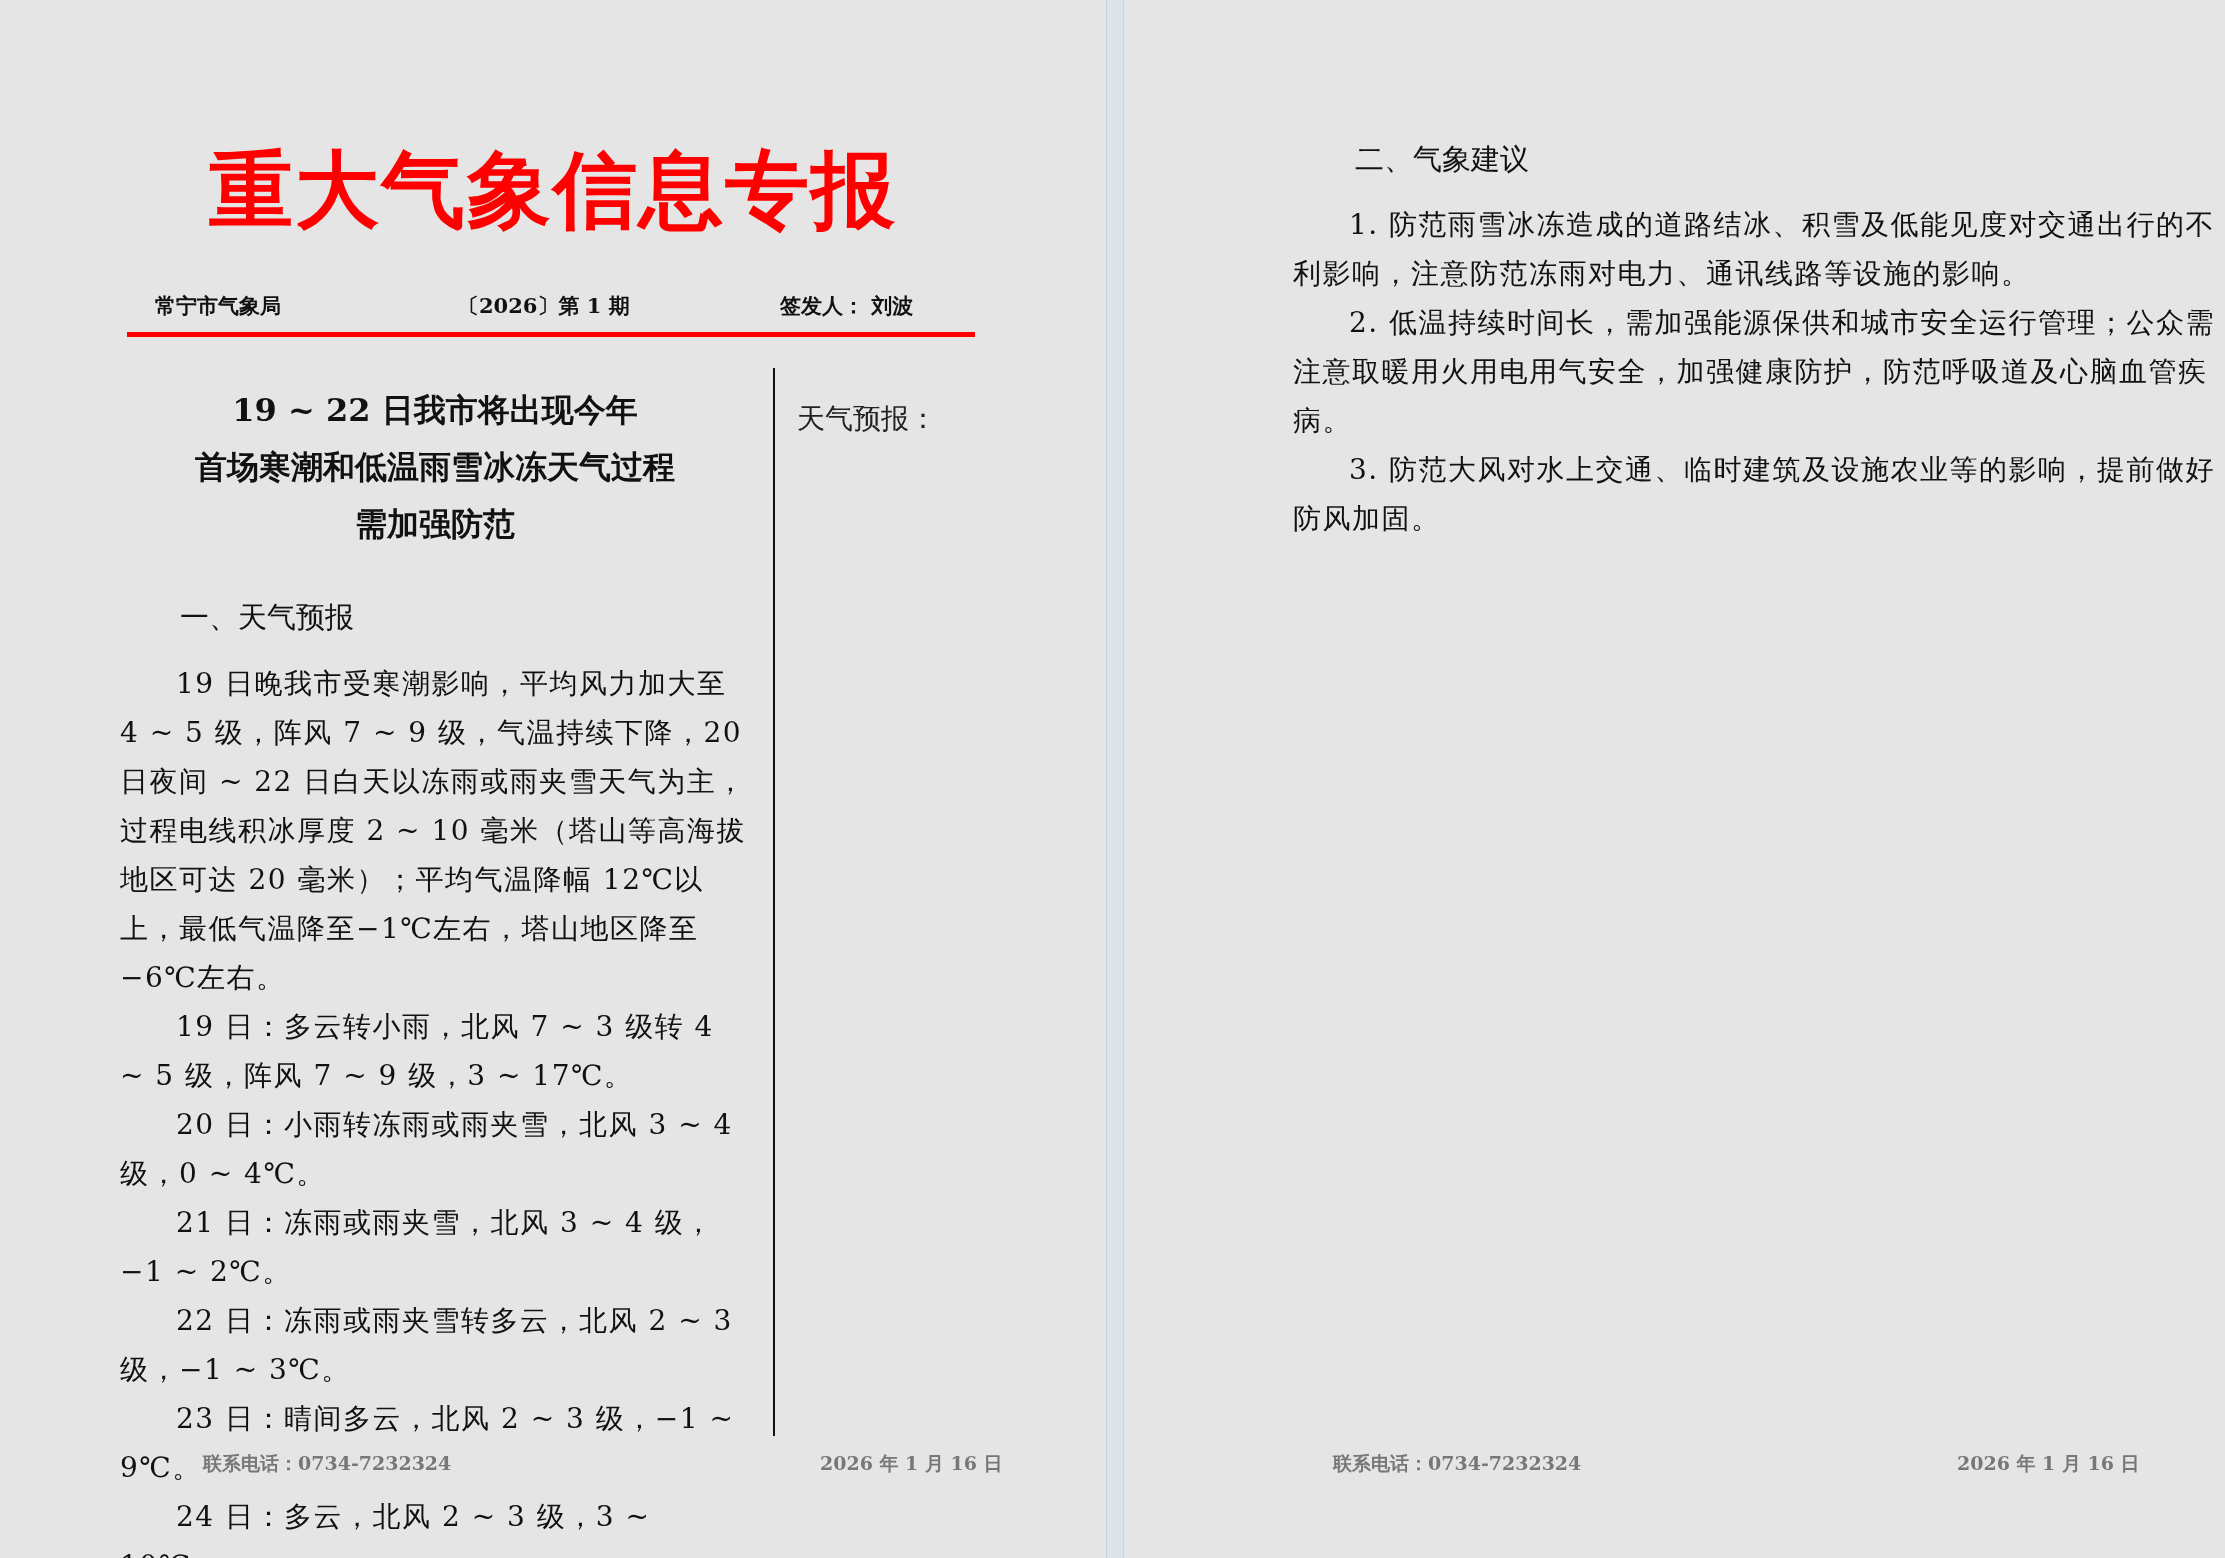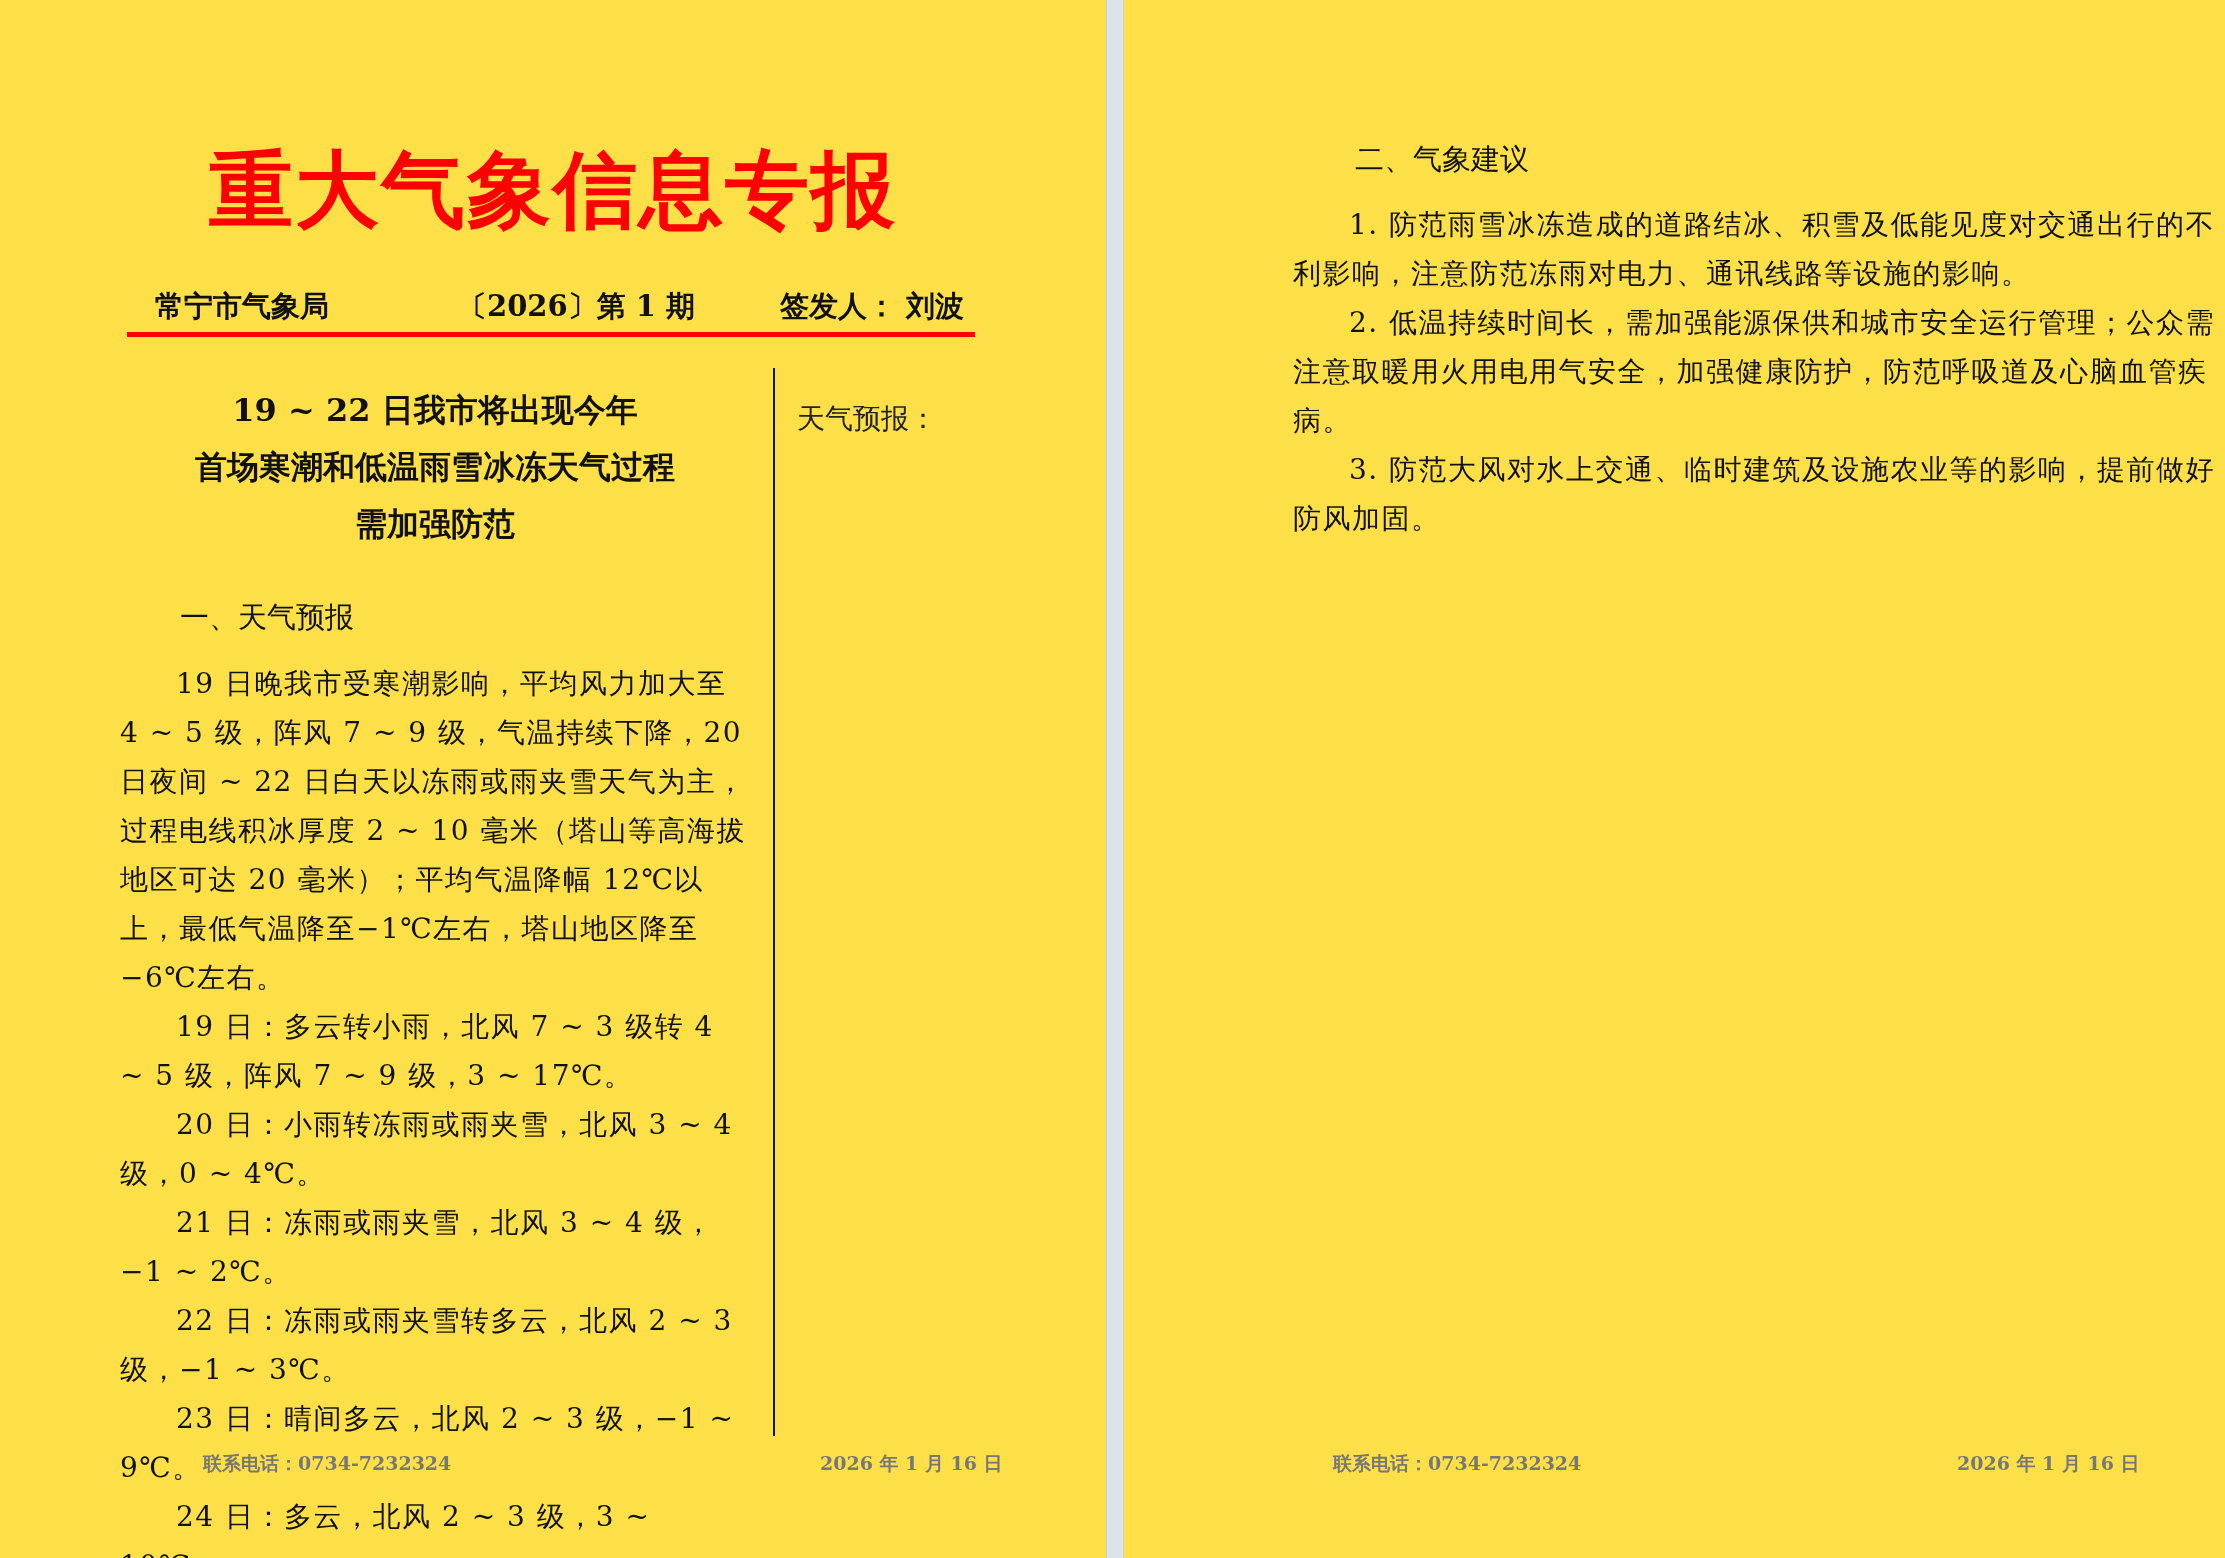--- a/index.html
+++ b/index.html
@@ -2,37 +2,37 @@
 <html><head>
 <meta charset="utf-8">
 <style>
   html, body { margin: 0; padding: 0; }
   body {
     width: 2225px; height: 1558px; position: relative; overflow: hidden;
     background: #ffffff;
     font-family: "DejaVu Serif", "Liberation Serif", serif;
     color: #111;
   }
-  .page { position: absolute; top: 0; height: 1558px; background: #fde047; }
+  .page { position: absolute; top: 0; height: 1558px; background: #e5e5e5; }
   #page-left { left: 0; width: 1106px; }
   #page-right { left: 1124px; width: 1330px; }
   .gutter {
     position: absolute; left: 1106px; top: 0; width: 18px; height: 1558px;
     background: #dbe5e9;
     border-left: 1px solid #c8d4d9; border-right: 1px solid #c8d4d9;
     box-sizing: border-box;
   }
   .abs { position: absolute; white-space: nowrap; }
 
   .masthead {
     left: 0; width: 1106px; top: 140px; text-align: center;
     color: #ff0000; font-family: "DejaVu Sans", "Liberation Sans", sans-serif;
     font-weight: bold; font-size: 84px; letter-spacing: 2px; line-height: 100px;
   }
-  .meta { top: 286px; font-size: 29px; font-weight: bold; line-height: 40px; }
+  .meta { top: 286px; font-size: 21px; font-weight: bold; line-height: 40px; }
   .red-rule { left: 127px; top: 332px; width: 848px; height: 5px; background: #ff0000; }
 
   .headline {
     left: 110px; width: 650px; top: 382px; text-align: center;
     font-size: 32px; font-weight: bold; line-height: 57px; white-space: normal;
   }
   .vdivider { left: 773px; top: 368px; width: 2px; height: 1068px; background: #111; }
   .approval { left: 797px; top: 400px; font-family: "DejaVu Sans", "Liberation Sans", sans-serif; font-size: 28px; color: #222; }
 
   .section-heading {

